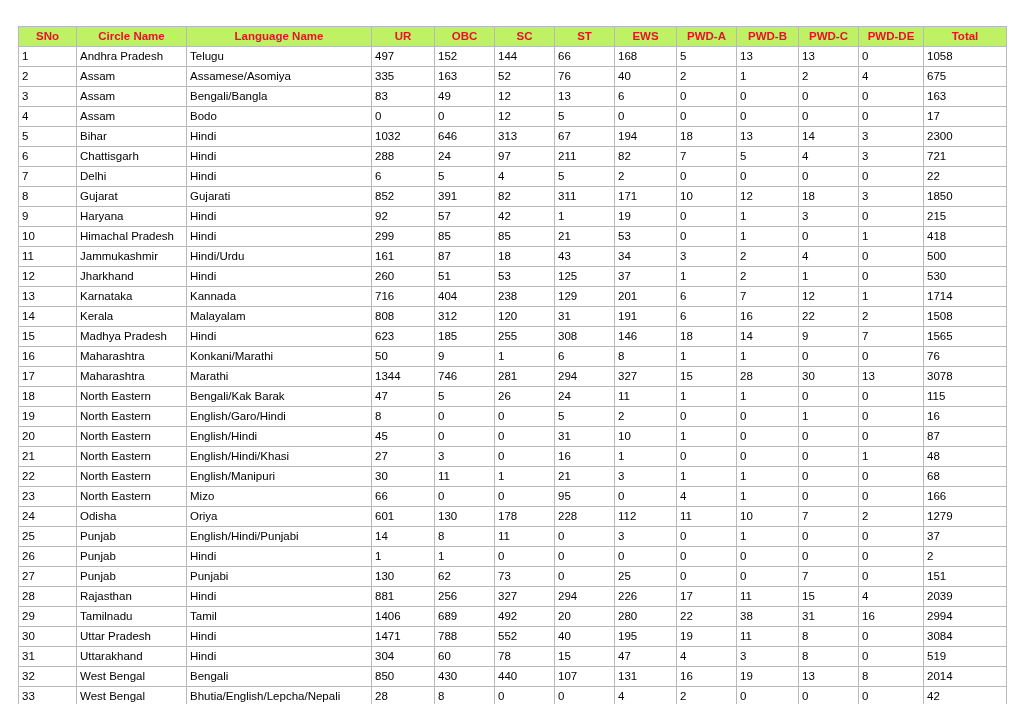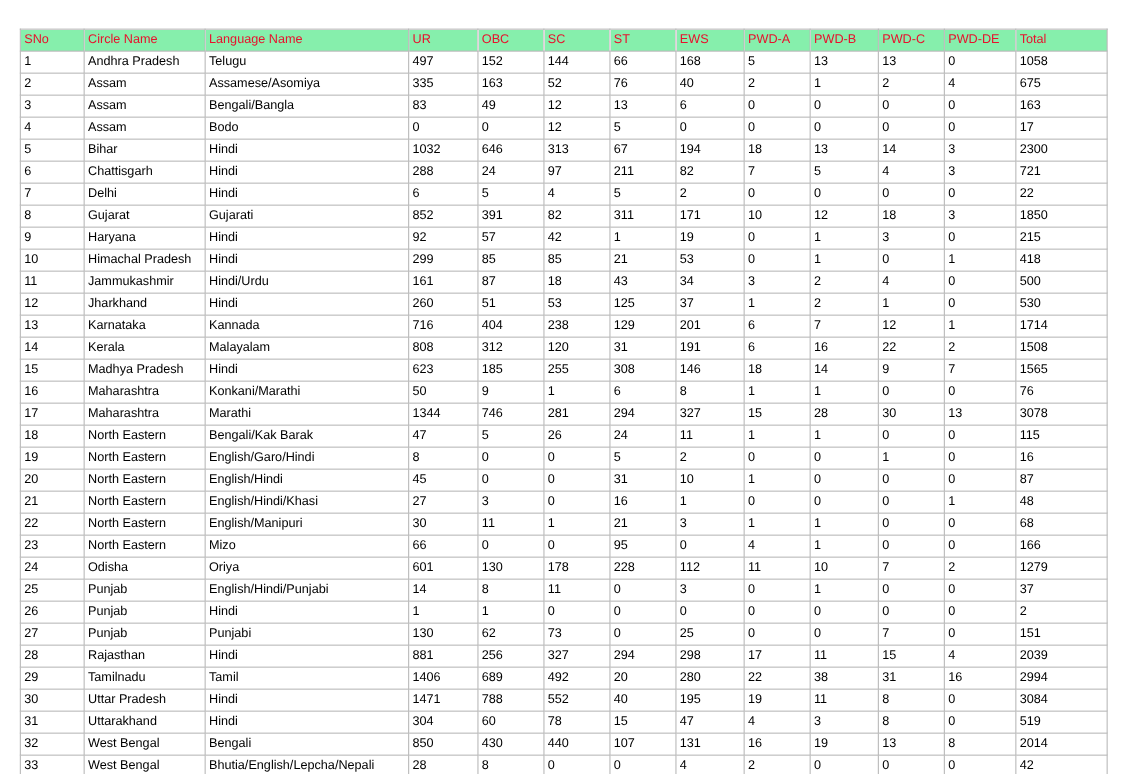--- a/index.html
+++ b/index.html
@@ -31,24 +31,24 @@
     border: 1px solid #b9b9b9;
     padding: 1px 3px;
     height: 17px;
     line-height: 15px;
     vertical-align: middle;
     white-space: nowrap;
     overflow: hidden;
   }
   table.vacancy-table thead th {
     color: #e8112d;
-    font-weight: normal;
-    text-align: left;
+    font-weight: bold;
+    text-align: center;
     border-color: #b9b9b9;
-    background: #86efac;
+    background: #bef264;
   }
   tbody td.txt {
     text-align: left;
   }
   tbody td.num {
     text-align: left;
   }
   
   col.c-sno      { width: 58px; }
   col.c-circle   { width: 110px; }
@@ -508,21 +508,21 @@
           <td class="num">151</td>
         </tr>
         <tr>
           <td class="txt">28</td>
           <td class="txt">Rajasthan</td>
           <td class="txt">Hindi</td>
           <td class="num">881</td>
           <td class="num">256</td>
           <td class="num">327</td>
           <td class="num">294</td>
-          <td class="num">298</td>
+          <td class="num">226</td>
           <td class="num">17</td>
           <td class="num">11</td>
           <td class="num">15</td>
           <td class="num">4</td>
           <td class="num">2039</td>
         </tr>
         <tr>
           <td class="txt">29</td>
           <td class="txt">Tamilnadu</td>
           <td class="txt">Tamil</td>

